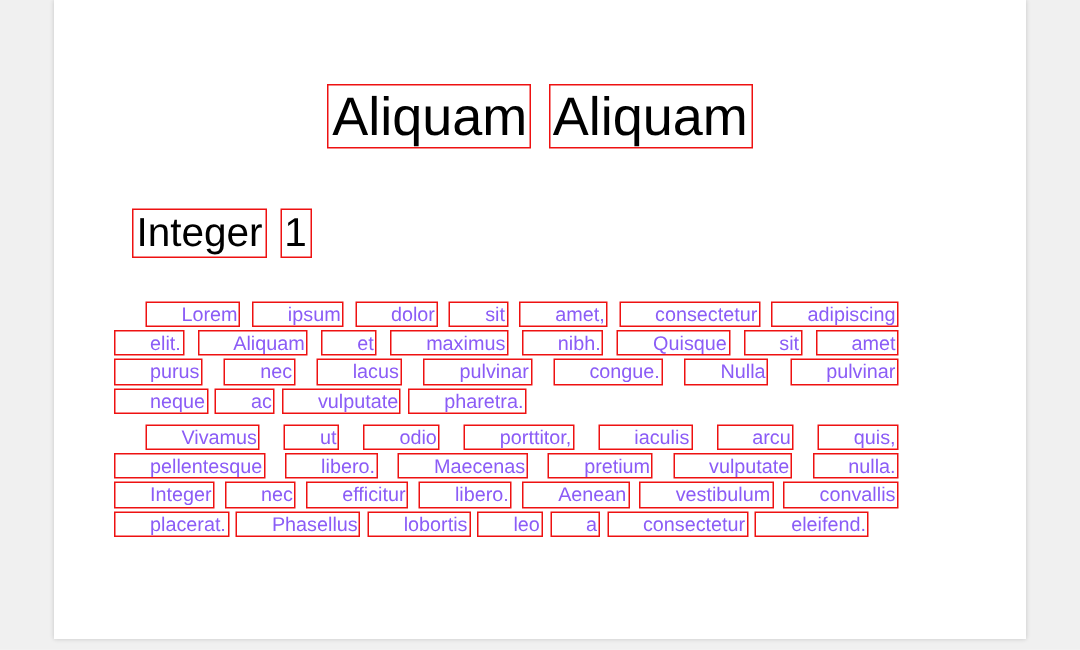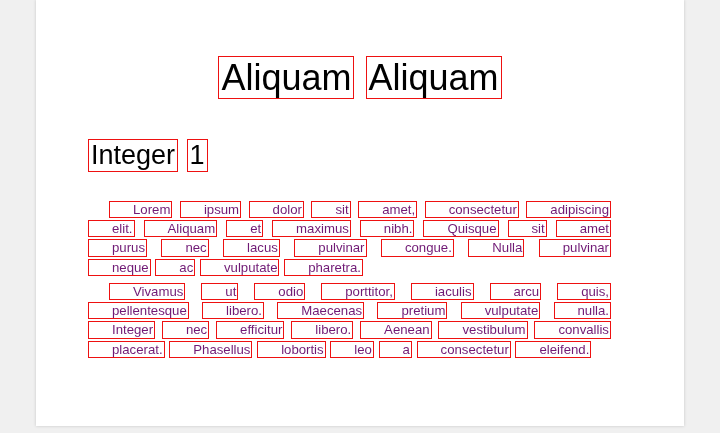--- a/index.html
+++ b/index.html
@@ -50,25 +50,25 @@
     left: 52px;
     top: 138px;
     font-size: 27px;
     line-height: 34px;
     color: #000;
     font-weight: normal;
     white-space: nowrap;
   }
   .doc-paragraph {
     position: absolute;
-    left: 51px;
+    left: 39px;
     width: 524px;
     font-size: 13.2px;
     line-height: 19.2px;
-    color: #701a75;
+    color: #8b5cf6;
     text-align: justify;
     text-indent: 22px;
   }
   #para-1 { top: 200px; }
   #para-2 { top: 282px; }
 
   
   .word {
     display: inline-block;
     border: 1px solid #ee1111;

